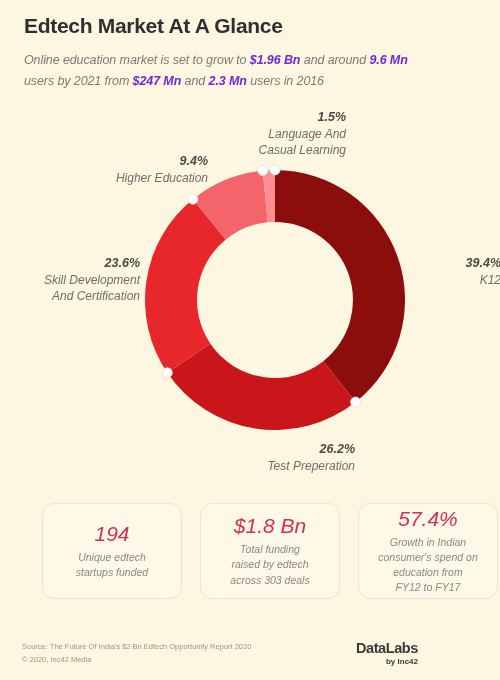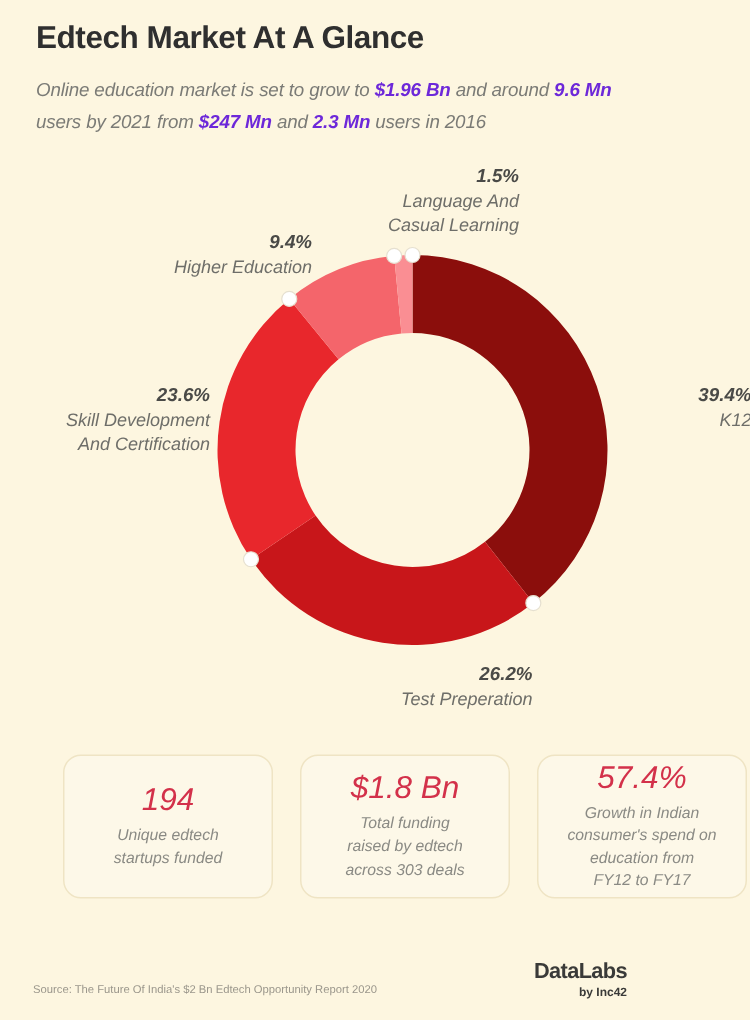--- a/index.html
+++ b/index.html
@@ -234,20 +234,21 @@
         <span>consumer's spend on</span><br>
         <span>education from</span><br>
         <span>FY12 to FY17</span>
       </div>
     </div>
   </div>
 
   <div class="footer">
     <div class="source">
       <div>Source: The Future Of India's $2 Bn Edtech Opportunity Report 2020</div>
+      <div>© 2020, Inc42 Media</div>
     </div>
     <div class="logo">
       <div class="logo-main">DataLabs</div>
       <div class="logo-sub">by Inc42</div>
     </div>
   </div>
 
 </div>
 
 </body></html>

